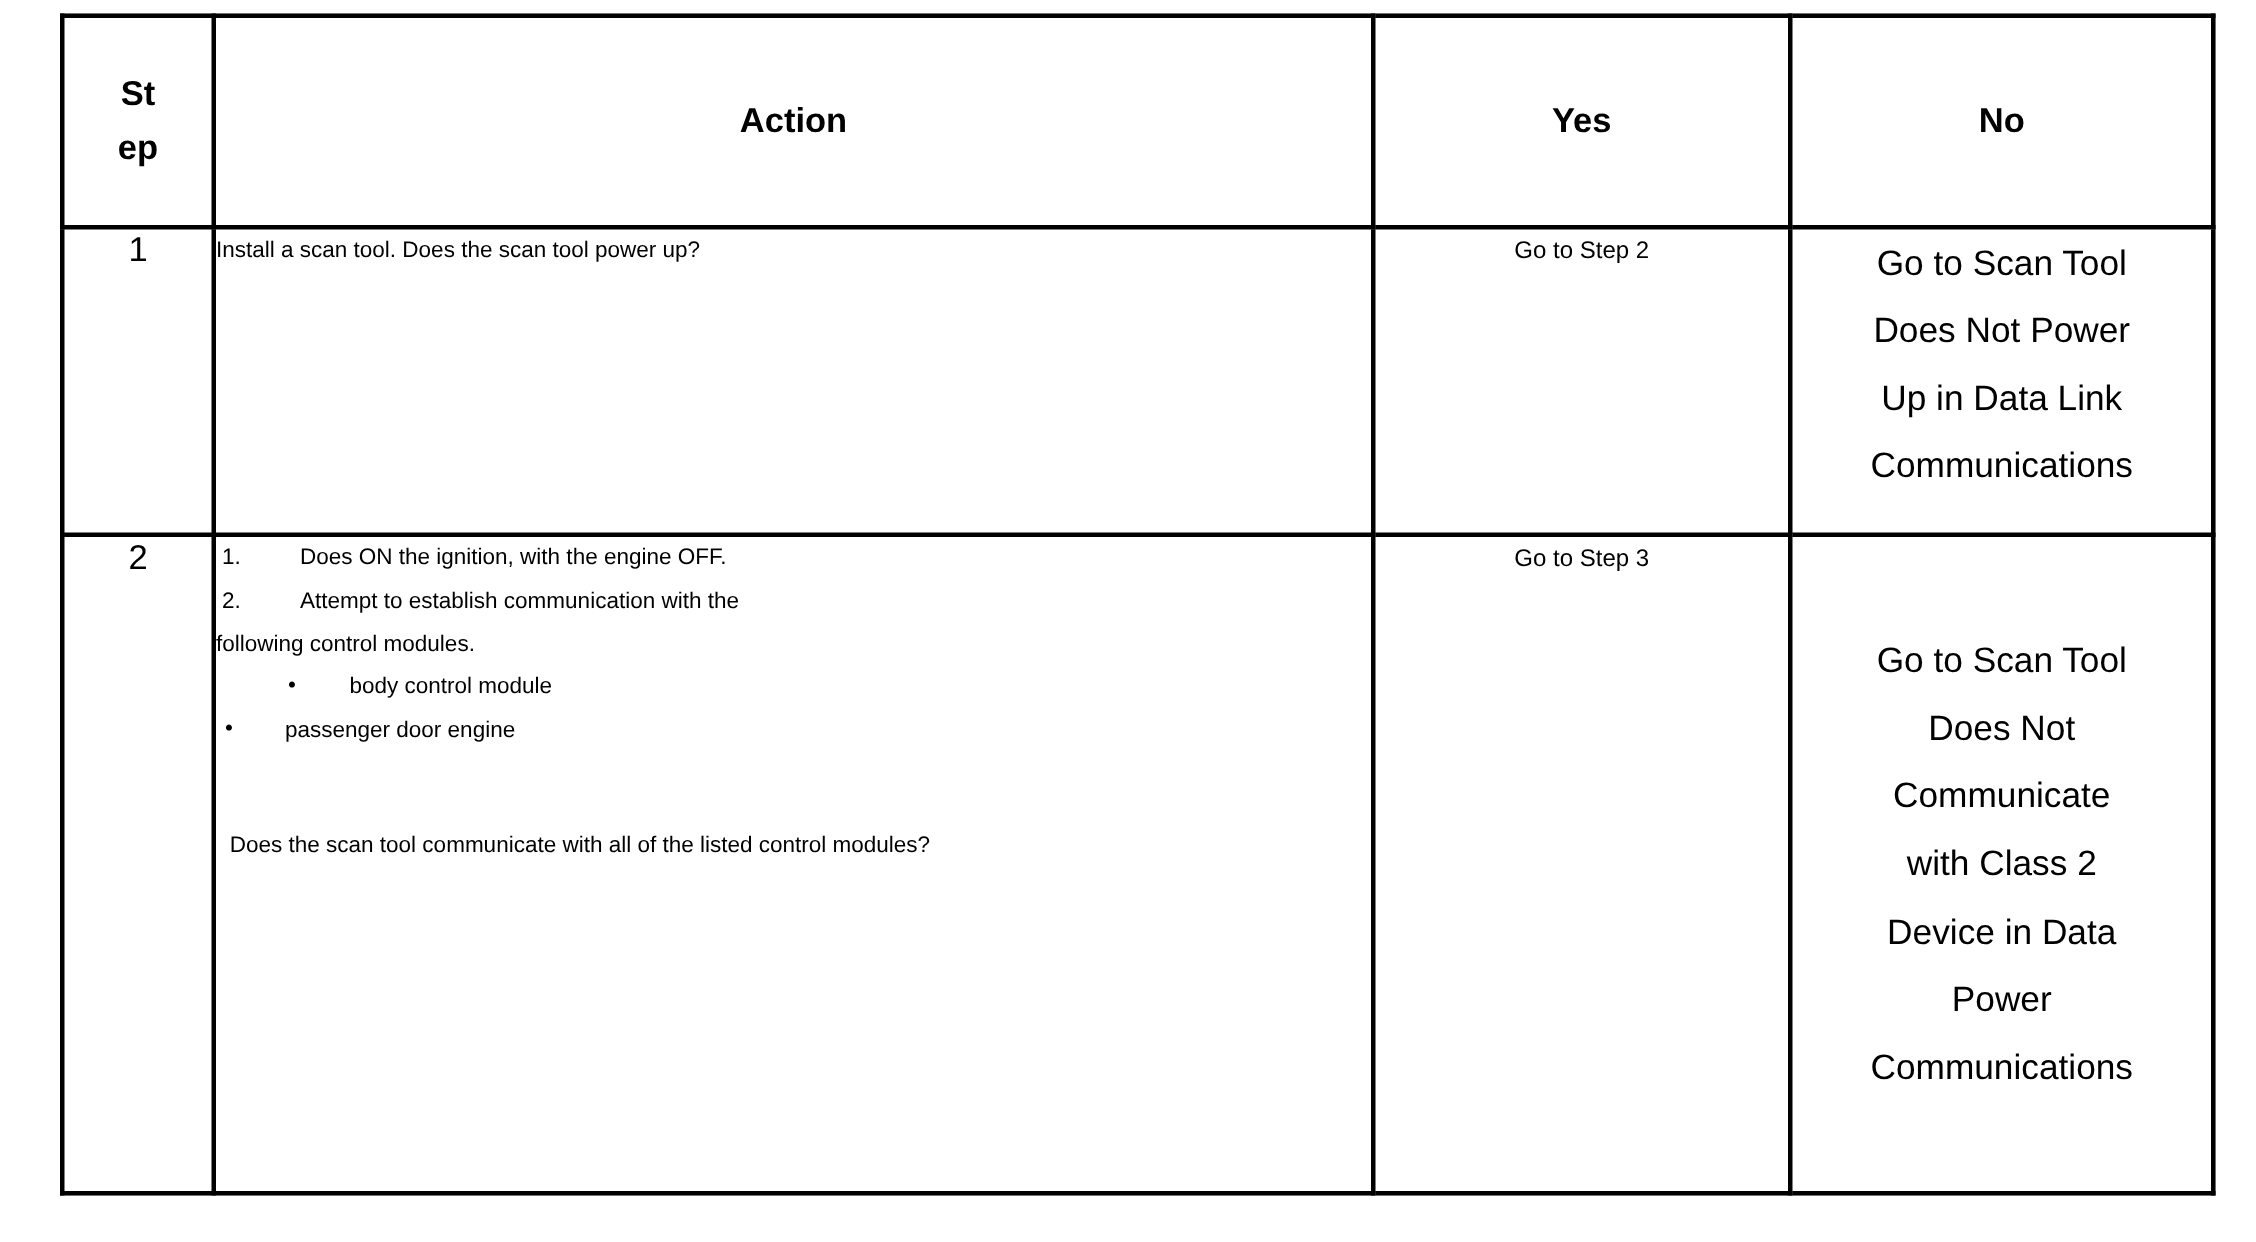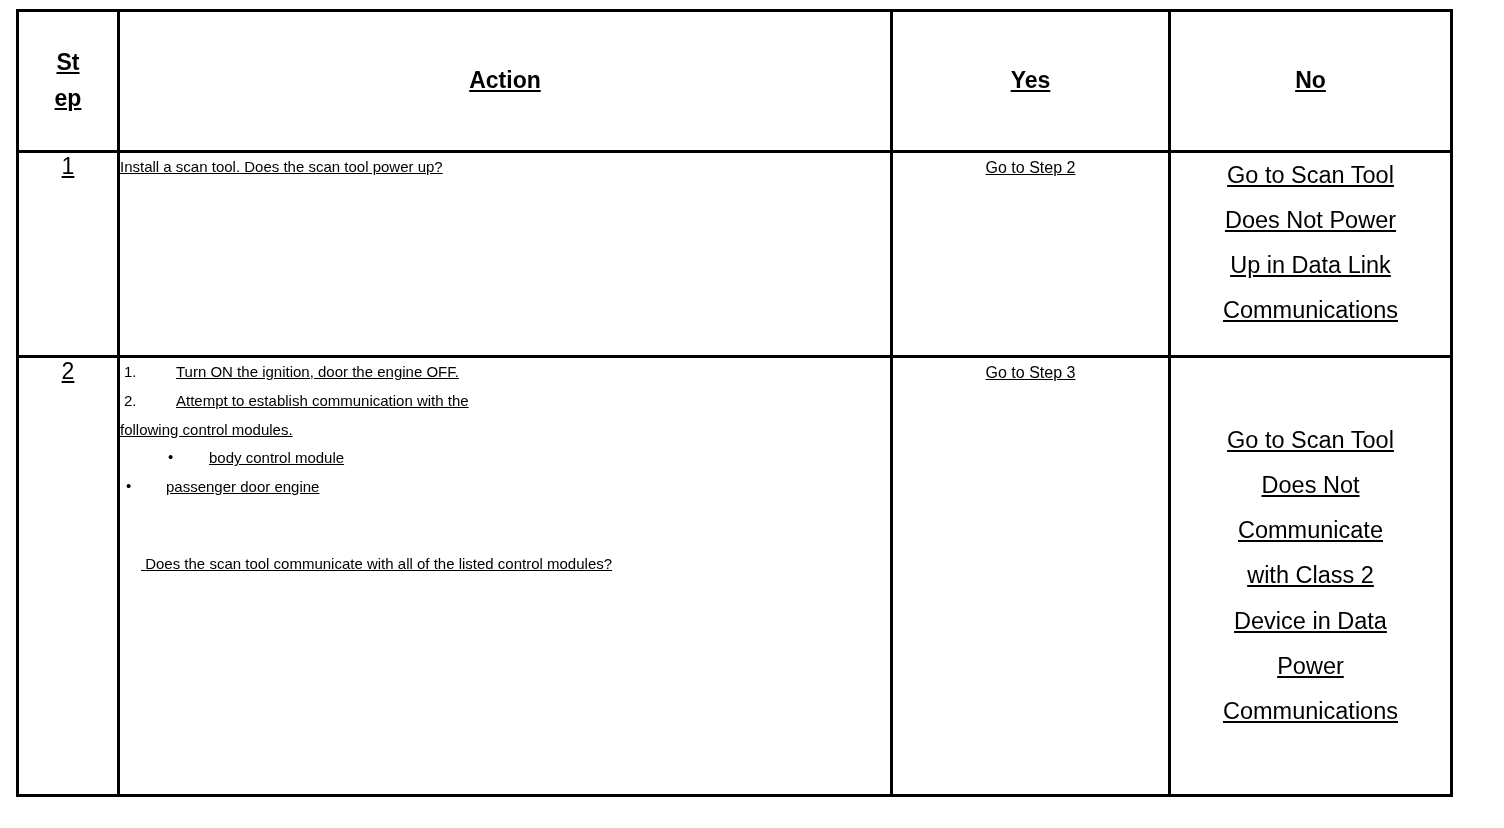--- a/index.html
+++ b/index.html
@@ -17,27 +17,26 @@
 
   .page {
     position: relative;
     width: 1504px;
     height: 828px;
     background: #ffffff;
   }
 
   table.diag-table {
     position: absolute;
-    left: 16px;
+    left: 40px;
     top: 9px;
     width: 1434px;
     border-collapse: collapse;
     table-layout: fixed;
     background: #f0abfc;
-    text-decoration: underline;
   }
 
   table.diag-table td,
   table.diag-table th {
     border: 3px solid #000000;
     padding: 0;
     vertical-align: top;
     background: #ffffff;
   }
 
@@ -135,21 +134,21 @@
   ul.bul-list li.deep {
     padding-left: 89px;
   }
   ul.bul-list li.deep .bul { left: 48px; }
   ul.bul-list li.shallow {
     padding-left: 46px;
   }
   ul.bul-list li.shallow .bul { left: 6px; }
 
   .gap-block { height: 48px; }
-  .q-block { padding-left: 21px; }
+  .q-block { padding-left: 5px; }
   .no-line { display: block; }
 </style>
 </head>
 <body>
 
 <div class="page">
 
   <table class="diag-table">
     <colgroup>
       <col class="c-step">
@@ -191,21 +190,21 @@
         </td>
       </tr>
 
       <tr class="row-2">
         <td class="cell-step">2</td>
 
         <td class="cell-action">
           <ol class="num-list">
             <li>
               <span class="num">1.</span>
-              <span>Turn ON the ignition, door the engine OFF.</span>
+              <span>Does ON the ignition, with the engine OFF.</span>
             </li>
             <li>
               <span class="num">2.</span>
               <span>Attempt to establish communication with the</span>
             </li>
           </ol>
 
           <div class="action-line">following control modules.</div>
 
           <ul class="bul-list">

